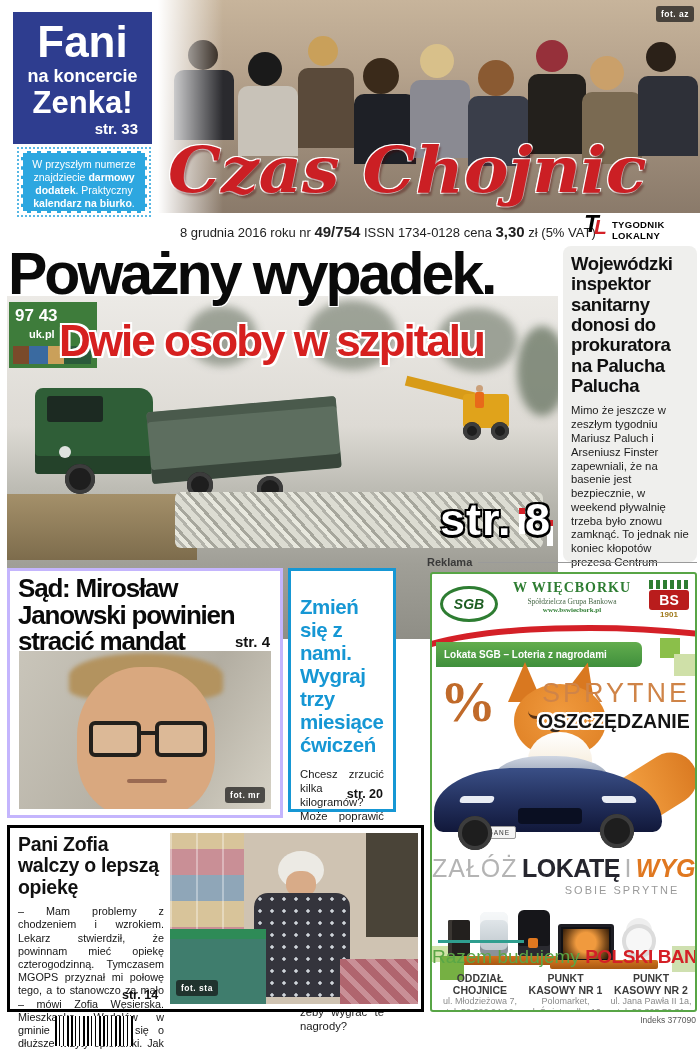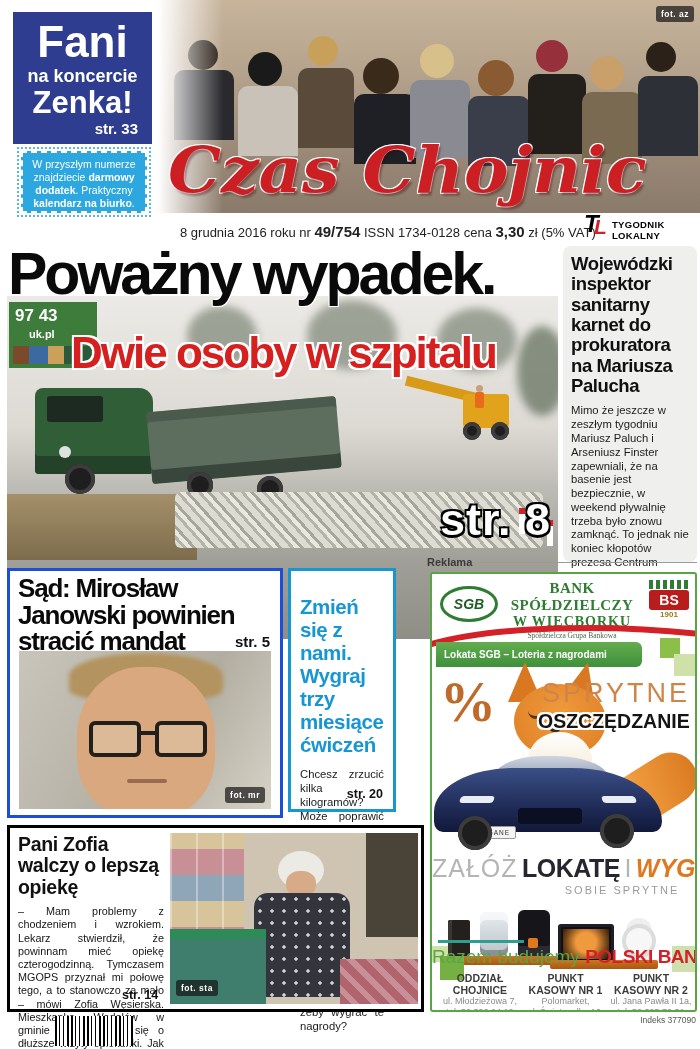--- a/index.html
+++ b/index.html
@@ -63,35 +63,35 @@
       background:linear-gradient(180deg,#a4906a,#7d6c4c);}
   .crane{position:absolute;left:398px;top:88px;width:104px;height:52px;}
   .crane .cab{position:absolute;right:0;top:10px;width:46px;height:34px;background:#e0a31b;border-radius:4px;}
   .crane .arm{position:absolute;left:0;top:0;width:70px;height:10px;background:#d89b18;transform:rotate(14deg);}
   .vest{position:absolute;left:468px;top:96px;width:9px;height:16px;background:#e86a1a;border-radius:2px;}
   .vest:before{content:"";position:absolute;left:1px;top:-7px;width:7px;height:7px;border-radius:50%;background:#caa07a;}
   .post{position:absolute;width:6px;height:26px;background:#fff;box-shadow:inset 0 6px 0 #d42027;}
   .lead-head{left:8px;top:246px;width:552px;margin:0;font-size:59px;line-height:.95;font-weight:900;
       letter-spacing:-3px;color:#0a0a0a;white-space:nowrap;
       text-shadow:-1px -1px 0 #fff,1px -1px 0 #fff,-1px 1px 0 #fff,1px 1px 0 #fff;}
-  .lead-sub{left:55px;top:312px;margin:16px;font-size:44px;font-weight:900;letter-spacing:-2px;color:#d6201f;
+  .lead-sub{left:55px;top:312px;margin:4px;font-size:44px;font-weight:900;letter-spacing:-2px;color:#d6201f;
       white-space:nowrap;
       text-shadow:-2px -2px 0 #fff,2px -2px 0 #fff,-2px 2px 0 #fff,2px 2px 0 #fff;}
   .lead-page{left:440px;top:494px;font-size:45px;font-weight:900;color:#fff;letter-spacing:1px;
       text-shadow:-2px -2px 0 #000,2px -2px 0 #000,-2px 2px 0 #000,2px 2px 0 #000,0 3px 0 #000;}
 
   
   .sanepid{left:563px;top:246px;width:134px;height:316px;background:#efefed;border-radius:8px;
       padding:8px 8px;box-sizing:border-box;}
   .sanepid h2{margin:0 0 8px 0;font-size:18.5px;line-height:1.1;font-weight:800;letter-spacing:-.4px;color:#101010;}
   .sanepid p{margin:0;font-size:11.3px;line-height:1.22;color:#1c1c1c;}
   .sanepid .pg{display:block;text-align:right;font-size:12px;font-weight:800;margin-top:10px;}
 
   
-  .court{left:7px;top:568px;width:276px;height:250px;border:3px solid #1d4ed8;box-sizing:border-box;background:#fff;}
+  .court{left:7px;top:568px;width:276px;height:250px;border:3px solid #c4b5fd;box-sizing:border-box;background:#fff;}
   .court h2{margin:4px 6px 0 8px;font-size:26px;line-height:1.02;font-weight:900;letter-spacing:-1.2px;color:#0a0a0a;}
   .court .pg{position:absolute;right:10px;top:62px;font-size:15px;font-weight:800;}
   .court-photo{position:absolute;left:9px;top:80px;width:252px;height:158px;overflow:hidden;
       background:linear-gradient(120deg,#c9c5ba 0%,#b2ada1 60%,#d6d2c6 100%);}
   .face{position:absolute;left:58px;top:16px;width:138px;height:150px;background:#d9a87f;
       border-radius:46% 46% 40% 40%;}
   .hair{position:absolute;left:50px;top:2px;width:154px;height:46px;background:#b3935f;filter:blur(2px);
       border-radius:50% 50% 20% 20%;}
   .glasses{position:absolute;left:70px;top:70px;width:116px;height:30px;}
   .lens{position:absolute;width:44px;height:28px;border:4px solid #23201c;border-radius:6px;background:rgba(230,225,210,.3);}
@@ -287,28 +287,28 @@
     <div class="rubble"></div>
     <div class="post" style="left:512px;top:212px;"></div>
     <div class="post" style="left:540px;top:224px;"></div>
     <span class="credit" style="left:8px;bottom:18px;">fot. ms</span>
   </div>
   <h2 class="abs lead-head">Poważny wypadek.</h2>
   <h3 class="abs lead-sub">Dwie osoby w szpitalu</h3>
   <span class="abs lead-page">str. 8</span>
 
   <div class="abs sanepid">
-    <h2>Wojewódzki inspektor sanitarny karnet do prokuratora na Mariusza Palucha</h2>
+    <h2>Wojewódzki inspektor sanitarny donosi do prokuratora na Palucha Palucha</h2>
     <p>Mimo że jeszcze w zeszłym tygodniu Mariusz Paluch i Arseniusz Finster zapewniali, że na basenie jest bezpiecznie, w weekend pływalnię trzeba było znowu zamknąć. To jednak nie koniec kłopotów prezesa Centrum Parku. Zawiadomienie o podejrzeniu popełnienia przestępstwa przez zarządzającego basenem złożył w prokuraturze wojewódzki sanepid. Chodzi o narażenie dużej liczby osób na niebezpieczeństwo dla zdrowia lub życia</p>
     <span class="pg">str. 3</span>
   </div>
 
   <div class="abs court">
     <h2>Sąd: Mirosław Janowski powinien stracić mandat</h2>
-    <span class="pg">str. 5</span>
+    <span class="pg">str. 4</span>
     <div class="court-photo">
       <div class="hair"></div>
       <div class="face"></div>
       <div class="glasses">
         <div class="lens" style="left:0;top:0;"></div>
         <div class="lens" style="left:66px;top:0;"></div>
         <div class="bridge"></div>
       </div>
       <div class="mouth"></div>
       <span class="credit" style="right:6px;bottom:6px;">fot. mr</span>
@@ -321,21 +321,20 @@
     <span class="pg">str. 20</span>
   </div>
 
   <span class="abs adlabel">Reklama</span>
   <div class="abs adline"></div>
   <div class="abs ad">
     <div class="sgb-logo">
         <span>SGB</span>
       </div>
     <div class="bank-name">
-      <span class="n1">BANK SPÓŁDZIELCZY</span>
       <span class="n2">W WIĘCBORKU</span>
       <span class="n3">Spółdzielcza Grupa Bankowa</span>
       <span class="n4">www.bswiecbork.pl</span>
     </div>
     <div class="bs-logo">
       <div class="bs-bars"></div>
       <div class="bs-box">BS</div>
       <div class="bs-year">1901</div>
     </div>
     <svg class="swoosh" viewBox="0 0 267 30" xmlns="http://www.w3.org/2000/svg">

